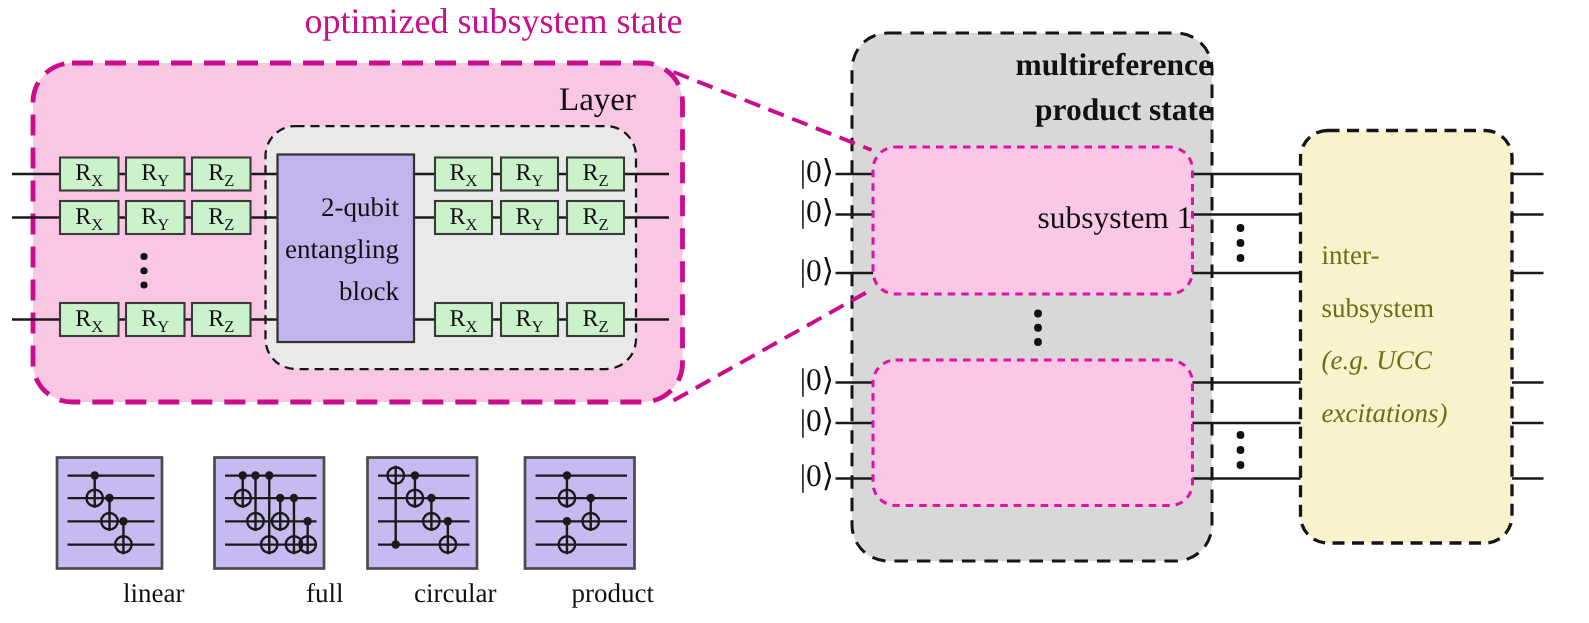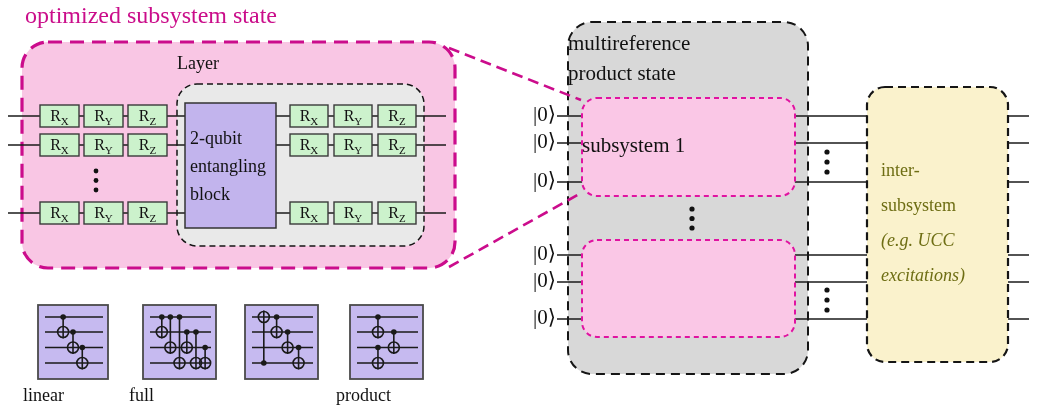--- a/index.html
+++ b/index.html
@@ -2,25 +2,25 @@
 <html><head>
 <meta charset="utf-8">
 <style>
   html,body{margin:0;padding:0;background:#ffffff;}
   .canvas{
     position:relative;width:1059px;height:415px;background:#ffffff;
     font-family:"Liberation Serif","DejaVu Serif",serif;color:#111;overflow:hidden;
   }
   .canvas svg{position:absolute;left:0;top:0;}
   .lbl{position:absolute;white-space:nowrap;}
-  .center{text-align:left;}
+  .center{text-align:right;}
   .title{font-size:24px;color:#ca0d8a;}
-  .layer{font-size:18px;color:#111;}
-  .mrtitle{font-size:21px;line-height:30px;color:#111;}
-  .entl{font-size:18px;line-height:28px;color:#111;}
+  .layer{font-size:22px;color:#111;}
+  .mrtitle{font-size:21px;line-height:30px;color:#111;font-weight:bold;}
+  .entl{font-size:18px;line-height:28px;color:#111;text-align:right;}
   .subsys-lbl{font-size:21px;color:#111;}
   .subsys-lbl .var{font-style:italic;}
   .subsys-lbl sub{font-size:14px;font-style:italic;}
   .ket{font-size:21px;text-align:right;color:#111;}
   .olive{font-size:18px;line-height:35px;color:#6e6e14;}
   .olive .it{font-style:italic;}
   .pat-lbl{font-size:18px;color:#111;}
   .gate-lbl{
     position:absolute;width:39px;height:22px;line-height:21px;
     text-align:center;font-size:16px;color:#111;
@@ -194,20 +194,21 @@
 
   <div class="lbl olive" style="left:881px;top:153px;">
     <div>inter-</div>
     <div>subsystem</div>
     <div class="it">(e.g. UCC</div>
     <div class="it">excitations)</div>
   </div>
 
   <div class="lbl pat-lbl center" style="left:23px;top:385px;width:100px;">linear</div>
   <div class="lbl pat-lbl center" style="left:129px;top:385px;width:100px;">full</div>
+  <div class="lbl pat-lbl center" style="left:231px;top:385px;width:100px;">circular</div>
   <div class="lbl pat-lbl center" style="left:336px;top:385px;width:100px;">product</div>
 
   <div id="gen-overlay">
       <div class="gate-lbl" style="left: 40px; top: 105px; width: 39px;"><span>R</span><sub>X</sub></div>
       <div class="gate-lbl" style="left: 84px; top: 105px; width: 39px;"><span>R</span><sub>Y</sub></div>
       <div class="gate-lbl" style="left: 128px; top: 105px; width: 39px;"><span>R</span><sub>Z</sub></div>
       <div class="gate-lbl" style="left: 290px; top: 105px; width: 38px;"><span>R</span><sub>X</sub></div>
       <div class="gate-lbl" style="left: 334px; top: 105px; width: 38px;"><span>R</span><sub>Y</sub></div>
       <div class="gate-lbl" style="left: 378px; top: 105px; width: 38px;"><span>R</span><sub>Z</sub></div>
       <div class="gate-lbl" style="left: 40px; top: 134px; width: 39px;"><span>R</span><sub>X</sub></div>

